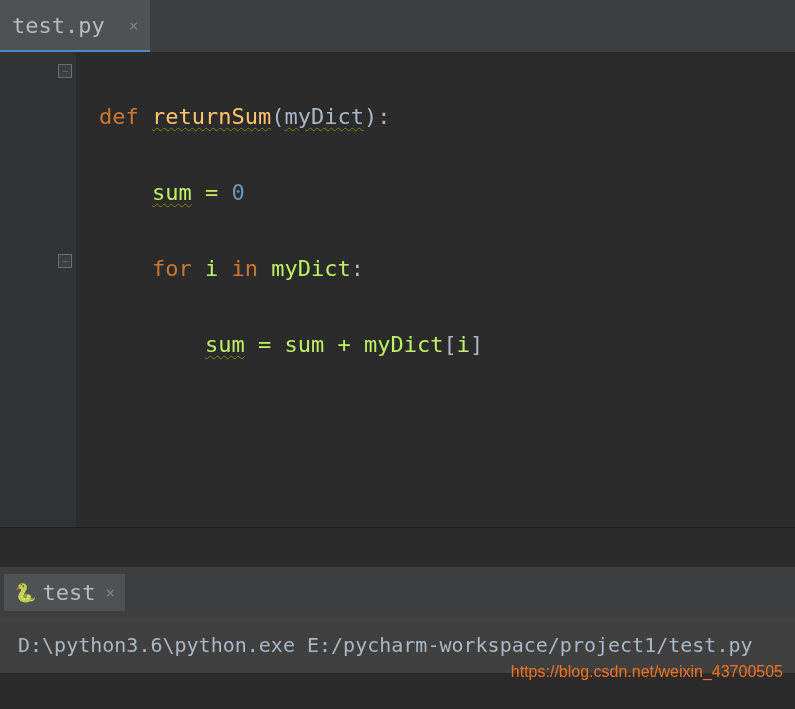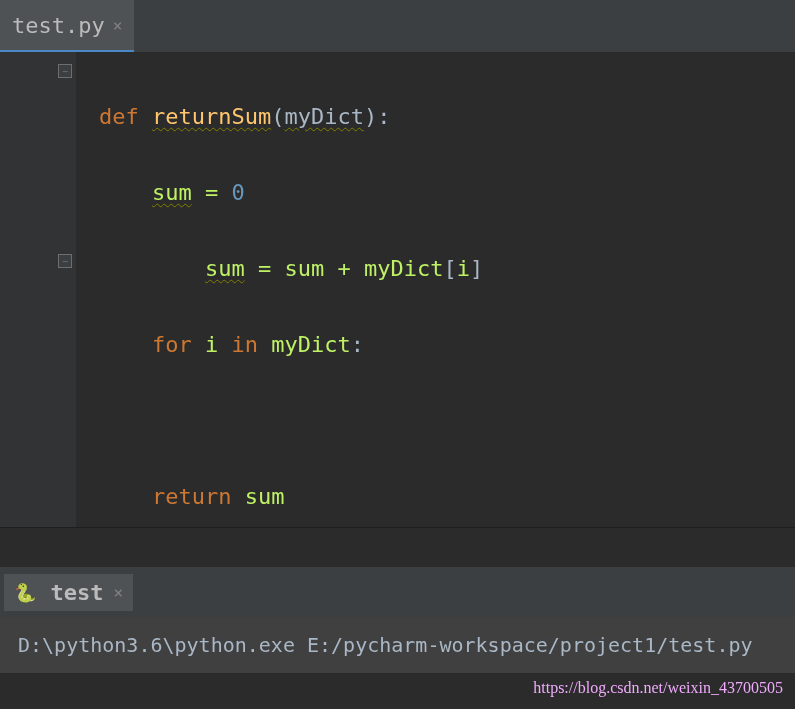--- a/index.html
+++ b/index.html
@@ -16,21 +16,21 @@
       background: #3c3f41;
       display: flex;
       align-items: stretch;
     }
     .tab {
       display: flex;
       align-items: center;
       padding: 0 12px;
       background: #4e5254;
       border-bottom: 2px solid #4a88c7;
-      gap: 8px;
+      gap: 24px;
       height: 100%;
     }
     .tab-label {
       color: #bbbbbb;
       font-size: 22px;
     }
     .tab-close {
       color: #808080;
       font-size: 16px;
       cursor: pointer;
@@ -92,67 +92,65 @@
       gap: 6px;
       padding: 6px 10px;
       background: #4e5254;
     }
     .python-icon {
       font-size: 18px;
     }
     .console-tab-label {
       color: #bbbbbb;
       font-size: 22px;
-      font-weight: bold;
-      margin-left: 8px;
+      font-weight: normal;
     }
     .console-tab-close {
       color: #808080;
       font-size: 16px;
       margin-left: 4px;
     }
     .console-output {
       background: #404040;
       padding: 10px 18px;
       font-size: 20px;
       line-height: 36px;
       font-family: 'Consolas', 'Monaco', monospace;
       color: #a9b7c6;
     }
     .watermark {
       position: absolute;
-      bottom: 12px;
+      bottom: 28px;
       right: 12px;
-      color: #f0abfc;
+      color: #f97316;
       font-size: 16px;
-      font-family: Liberation Serif, serif;
+      font-family: Liberation Sans, sans-serif;
     }
   </style>
 </head>
 <body>
 
 <div class="tab-bar">
   <div class="tab">
     <span class="tab-label">test.py</span>
     <span class="tab-close">×</span>
   </div>
 </div>
 
 <div class="editor">
   <div class="gutter">
     <div class="fold-marker" style="top:12px;">−</div>
     <div class="fold-marker" style="top:202px;">−</div>
   </div>
   <div class="code-area">
 <div class="line"><span class="kw">def</span> <span class="fn wavy-green">returnSum</span><span class="punct">(</span><span class="param wavy-green">myDict</span><span class="punct">)</span><span class="punct">:</span></div>
 <div class="line"><span>    </span><span class="op wavy-green">sum</span><span> </span><span class="op">=</span><span> </span><span class="num">0</span></div>
+<div class="line"><span>    </span><span class="kw">for</span><span> </span><span class="op">i</span><span> </span><span class="kw">in</span><span> </span><span class="op">myDict</span><span class="punct">:</span></div>
 <div class="line"><span>        </span><span class="op wavy-green">sum</span><span> </span><span class="op">=</span><span> </span><span class="op">sum</span><span> </span><span class="op">+</span><span> </span><span class="op">myDict</span><span class="punct">[</span><span class="op">i</span><span class="punct">]</span></div>
-<div class="line"><span>    </span><span class="kw">for</span><span> </span><span class="op">i</span><span> </span><span class="kw">in</span><span> </span><span class="op">myDict</span><span class="punct">:</span></div>
 <div class="line"></div>
-<div class="line"><span>    </span><span class="kw">return</span><span> </span><span class="op">sum</span></div>
 <div class="line"></div>
 <div class="line"></div>
 <div class="line"></div>
 
   </div>
 </div>
 
 <div class="separator"></div>
 
 <div class="console-tab-bar">

